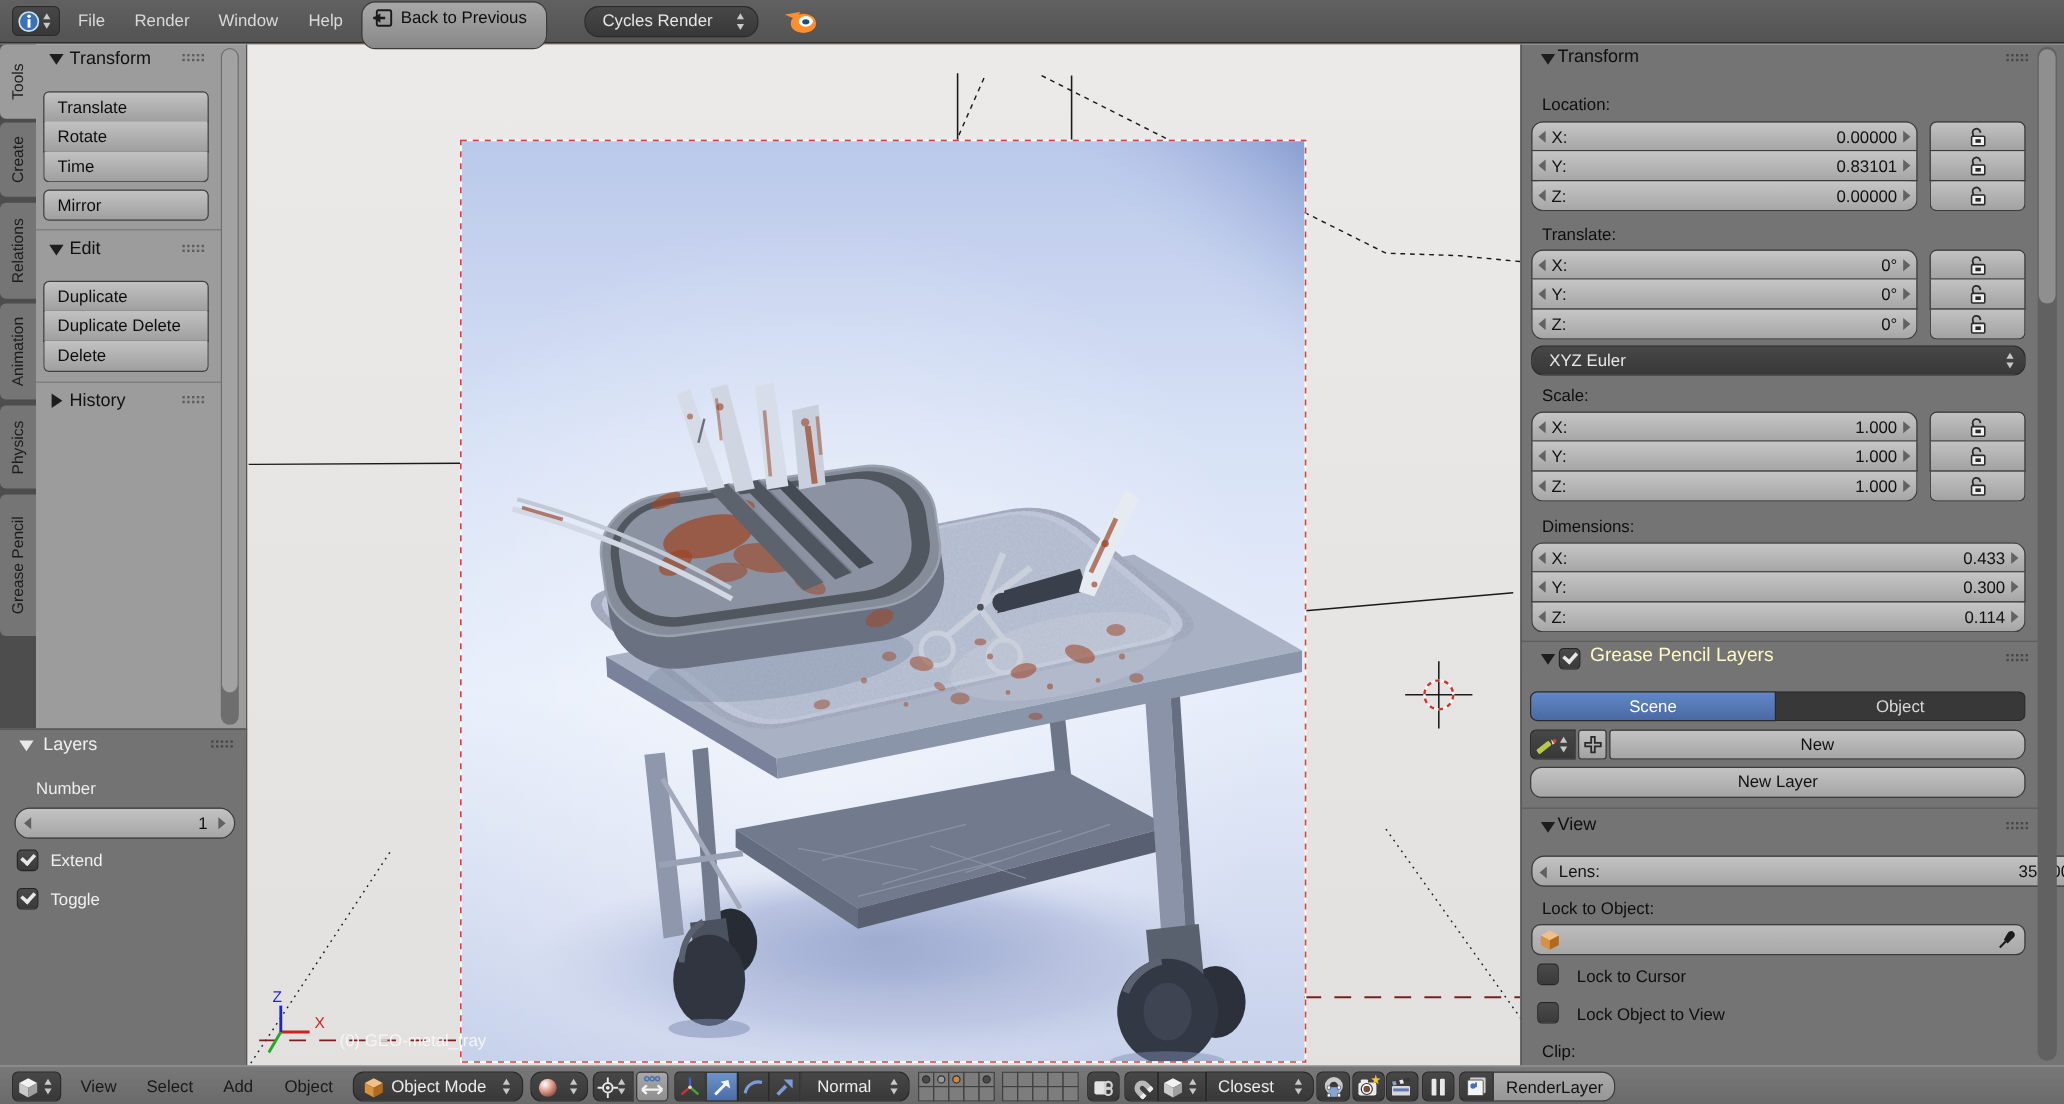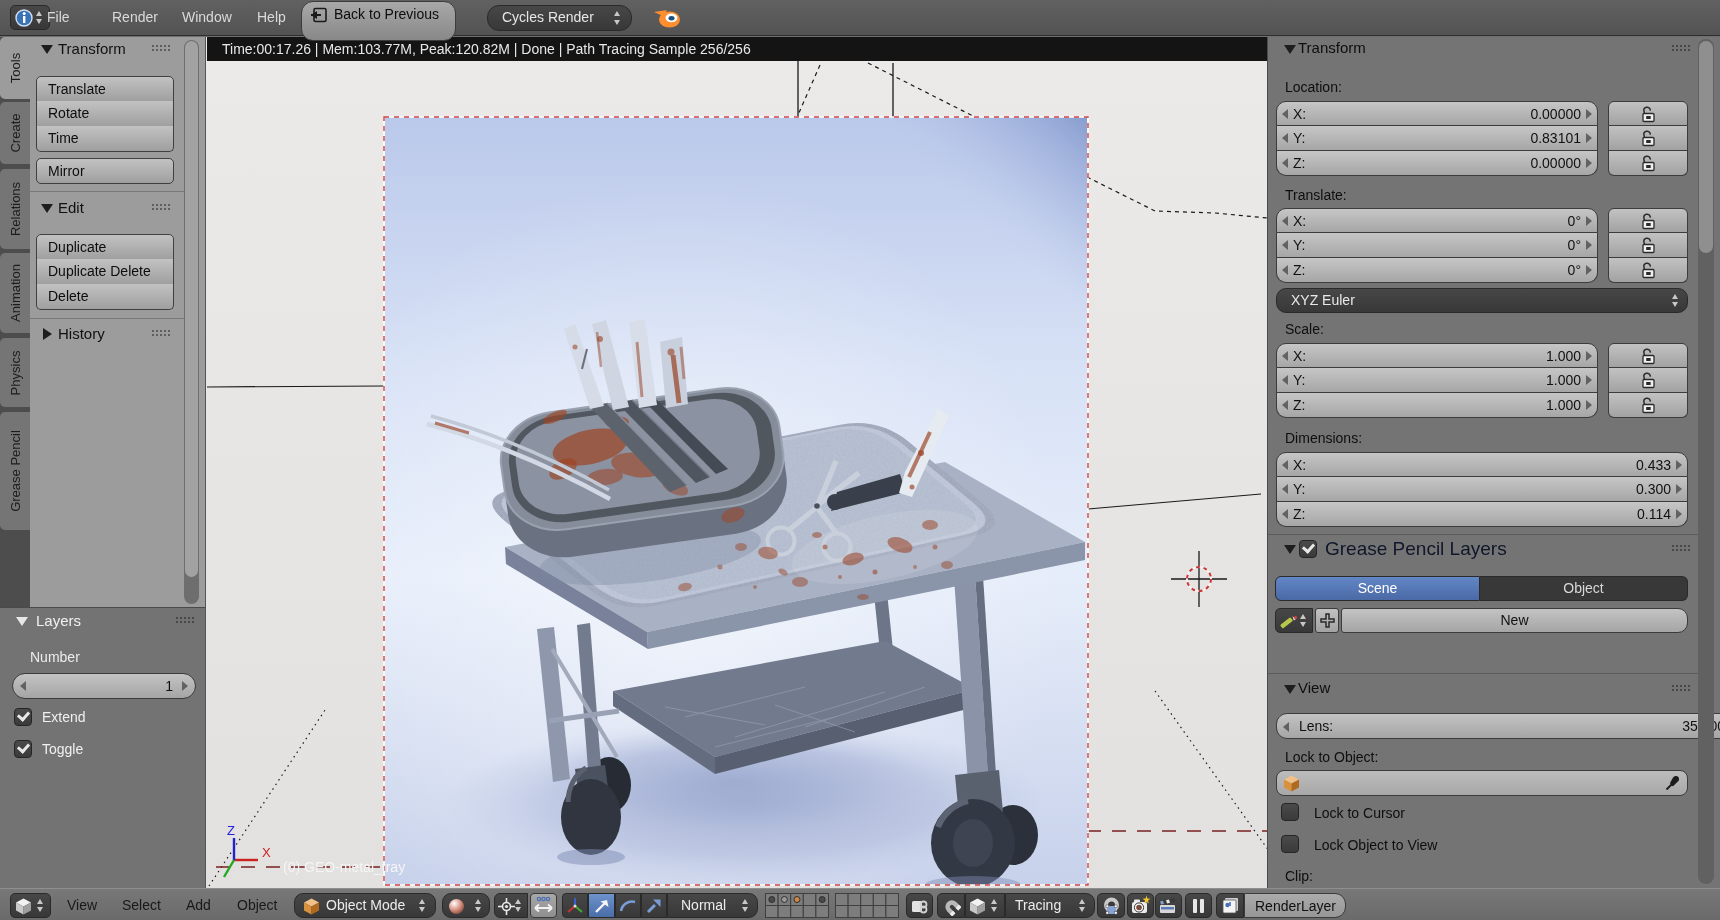--- a/index.html
+++ b/index.html
@@ -254,34 +254,33 @@
       <circle cx="335" cy="450" r="2.5" opacity=".5"></circle>
           <circle cx="370" cy="470" r="2" opacity=".5"></circle>
     </g>
   </svg>
 
   <svg class="abs" style="left:383px;top:79px;width:706px;height:771px" viewBox="0 0 706 771">
     <rect x="1" y="1" width="704" height="768" fill="none" stroke="#ffffff" stroke-width="1.4"></rect>
     <rect x="1" y="1" width="704" height="768" fill="none" stroke="#d04343" stroke-width="1.4" stroke-dasharray="5 5"></rect>
   </svg>
 
-  <div id="statsbar">Time:00:17.26 | Mem:103.77M, Peak:120.82M | Done | Path Tracing Sample 256/256</div>
   <div id="objlabel">(0) GEO-metal_tray</div>
 </div>
 
 <div id="tophdr">
   <div class="darkbtn" style="left:10px;top:5px;width:40px;height:25px">
     <svg style="position:absolute;left:3px;top:2px" width="20" height="20" viewBox="0 0 20 20">
       <circle cx="10" cy="10" r="8" fill="#3a72b8" stroke="#cfe0f0" stroke-width="1.4"></circle>
       <rect x="9" y="8" width="2.4" height="7" fill="#fff"></rect>
           <circle cx="10.2" cy="5.6" r="1.5" fill="#fff"></circle>
     </svg>
     <div class="spin" style="right:2px"></div>
   </div>
-  <div class="menu" style="left:47px">File</div>
+  <div class="menu" style="left:65px">File</div>
   <div class="menu" style="left:112px">Render</div>
   <div class="menu" style="left:182px">Window</div>
   <div class="menu" style="left:257px">Help</div>
   <div class="btn" style="left:301px;top:1px;width:155px;height:40px;border-radius:12px;background:linear-gradient(#a8a8a8,#888888)">
     <svg style="position:absolute;left:8px;top:4px" width="18" height="18" viewBox="0 0 18 18">
       <rect x="4" y="2.5" width="12" height="13" rx="1.5" fill="none" stroke="#1a1a1a" stroke-width="1.6"></rect>
       <line x1="1" y1="9" x2="11" y2="9" stroke="#1a1a1a" stroke-width="2"></line>
       <polygon points="1,9 7,5 7,13" fill="#1a1a1a"></polygon>
     </svg>
     <span style="position:absolute;left:32px;top:0">Back to Previous</span>
@@ -493,40 +492,41 @@
         <div class="larr" style="left:5px;top:7px"></div>
         <span class="nm">Z:</span>
         <span class="vl">0.114</span>
         <div class="rarr" style="right:5px;top:7px"></div>
       </div>
 
   <div class="nsep" style="top:497px"></div>
 
   <div class="tridown" style="left:16px;top:508px"></div>
   <div class="chk on" style="left:31px;top:503px"></div>
-  <div style="position:absolute;left:57px;top:501px;color:#0f172a;font-size:19px">Grease Pencil Layers</div>
+  <div style="position:absolute;left:57px;top:501px;color:#fef9c3;font-size:16px">Grease Pencil Layers</div>
   <div class="grip" style="left:404px;top:508px"></div>
 
   <div style="position:absolute;left:7px;top:539px;width:205px;height:25px;background:linear-gradient(#6287c6,#4a69a5);border:1px solid #2a2a2a;border-radius:6px 0 0 6px;color:#fff;font-size:14px;text-align:center;line-height:23px">Scene</div>
   <div style="position:absolute;left:212px;top:539px;width:208px;height:25px;background:#383838;border:1px solid #2a2a2a;border-left:none;border-radius:0 6px 6px 0;color:#d8d8d8;font-size:14px;text-align:center;line-height:23px">Object</div>
 
   <div class="darkbtn" style="left:7px;top:571px;width:38px;height:25px;border-radius:5px 0 0 5px">
     <svg style="position:absolute;left:2px;top:3px" width="20" height="20" viewBox="0 0 20 20">
       <rect x="2" y="9" width="13" height="4.5" rx="1" transform="rotate(-38 8 11)" fill="#b8c84a"></rect>
       <polygon points="14.5,4.2 18,7 15.8,8.6" fill="#e8e0d0"></polygon>
       <circle cx="17.5" cy="5.5" r="1.6" fill="#d04545"></circle>
     </svg>
     <div class="spin" style="right:1px"></div>
   </div>
   <div class="field" style="left:47px;top:571px;width:24px;height:25px;border-radius:3px;background:linear-gradient(#c2c2c2,#a2a2a2)">
     <svg style="position:absolute;left:3px;top:3px" width="17" height="17" viewBox="0 0 17 17">
           <path d="M7 2 h3 v5 h5 v3 h-5 v5 h-3 v-5 H2 v-3 h5 Z" fill="none" stroke="#2a2a2a" stroke-width="1.5"></path>
         </svg>
   </div>
   <div class="field" style="left:73px;top:571px;width:347px;height:25px;border-radius:3px 10px 10px 3px;text-align:center">New</div>
+  <div class="field" style="left:7px;top:602px;width:413px;height:26px;border-radius:10px;text-align:center">New Layer</div>
 
   <div class="nsep" style="top:636px"></div>
 
   <div class="tridown" style="left:16px;top:648px"></div>
   <div style="position:absolute;left:30px;top:642px;color:#0e0e0e;font-size:15px">View</div>
   <div class="grip" style="left:404px;top:648px"></div>
 
   <div class="field" style="left:8px;top:676px;width:472px;height:26px;border-radius:11px">
     <div class="larr" style="left:6px;top:8px"></div>
     <span style="position:absolute;left:22px;top:1px">Lens:</span>
@@ -688,21 +688,21 @@
   </div>
   <div class="darkbtn" style="left:965px;top:4px;width:40px;height:25px;border-radius:0">
     <svg style="position:absolute;left:2px;top:3px" width="19" height="19" viewBox="0 0 19 19">
       <polygon points="9.5,1.5 17,5.5 9.5,9.5 2,5.5" fill="#f2f2f2"></polygon>
       <polygon points="2,5.5 9.5,9.5 9.5,17.5 2,13.5" fill="#c9c9c9"></polygon>
       <polygon points="17,5.5 9.5,9.5 9.5,17.5 17,13.5" fill="#9f9f9f"></polygon>
     </svg>
     <div class="spin" style="right:2px"></div>
   </div>
   <div class="darkbtn" style="left:1005px;top:4px;width:90px;height:25px;border-radius:0 9px 9px 0">
-    <span style="position:absolute;left:9px;top:3px;color:#ececec;font-size:14px">Tracing</span>
+    <span style="position:absolute;left:9px;top:3px;color:#ececec;font-size:14px">Closest</span>
     <div class="spin" style="right:4px"></div>
   </div>
   <div class="darkbtn" style="left:1097px;top:4px;width:28px;height:25px">
     <svg style="position:absolute;left:3px;top:2px" width="21" height="21" viewBox="0 0 21 21">
       <circle cx="10.5" cy="9" r="7.5" fill="#cacaca"></circle>
       <circle cx="10.5" cy="9" r="3.5" fill="#3a3a3a"></circle>
       <rect x="6" y="10" width="9" height="8" fill="#88a4d4"></rect>
       <rect x="5" y="9" width="2.6" height="2.6" fill="#fff" stroke="#444" stroke-width=".5"></rect>
       <rect x="13.5" y="9" width="2.6" height="2.6" fill="#fff" stroke="#444" stroke-width=".5"></rect>
       <rect x="5" y="15.5" width="2.6" height="2.6" fill="#fff" stroke="#444" stroke-width=".5"></rect>

